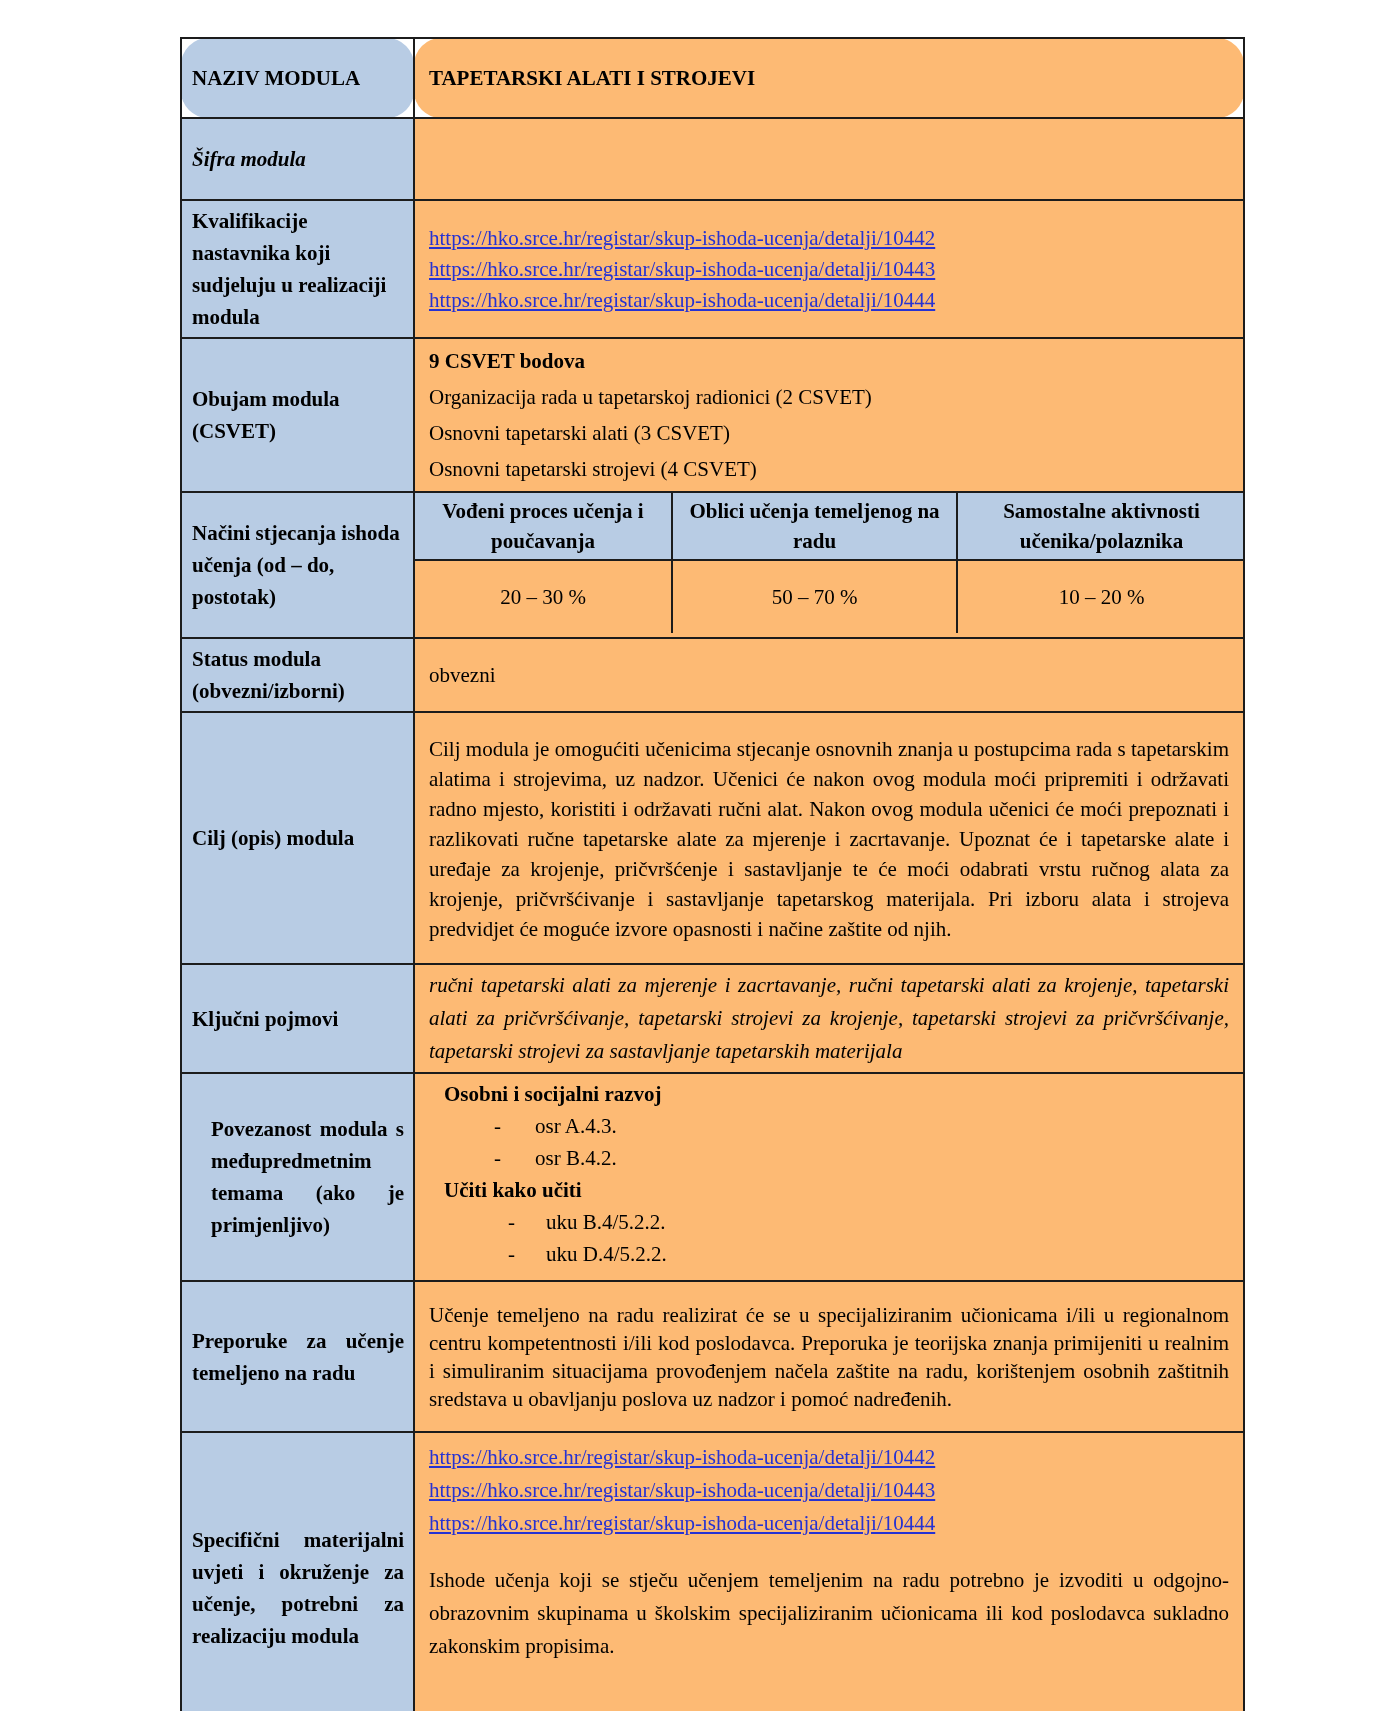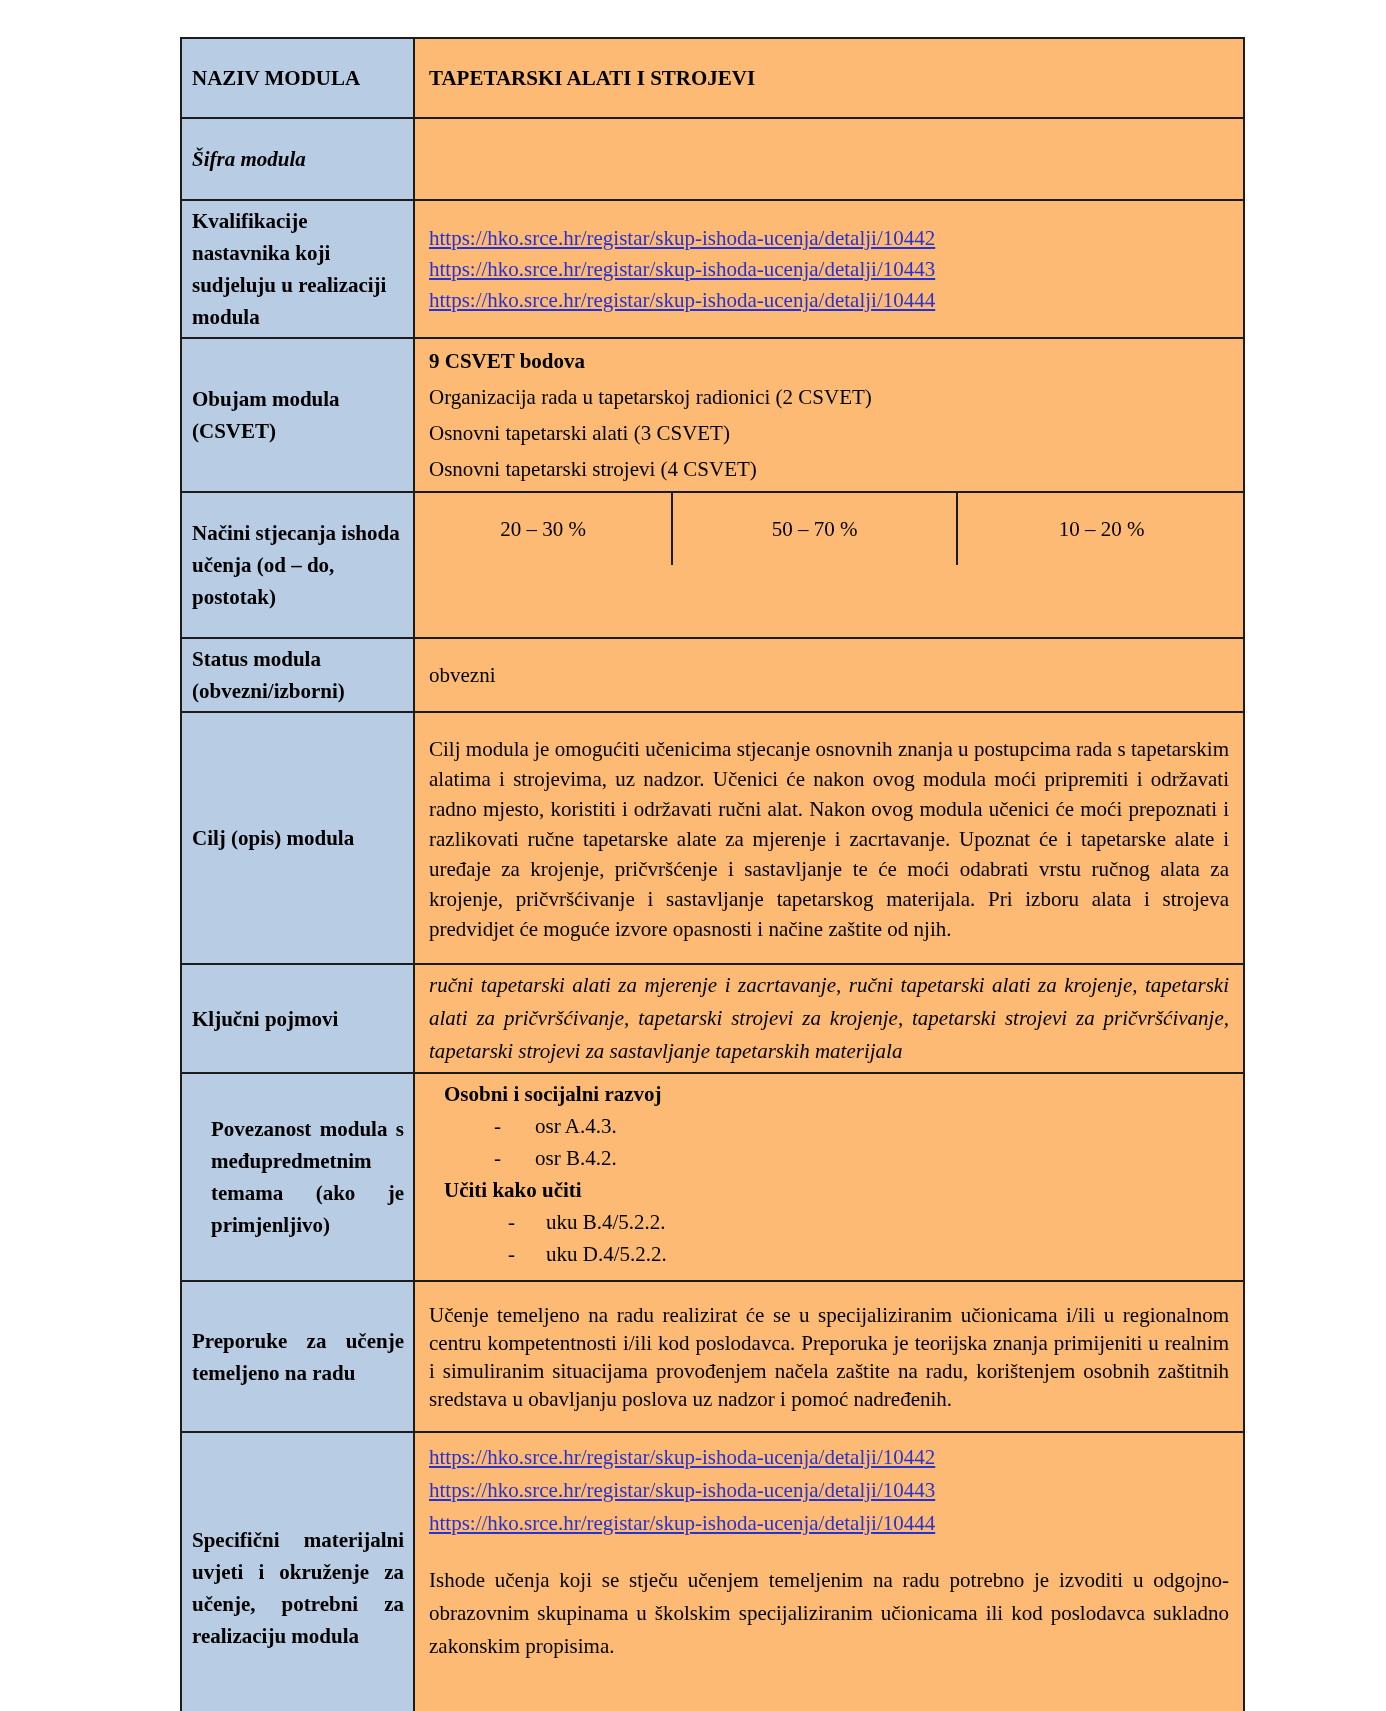--- a/index.html
+++ b/index.html
@@ -45,21 +45,21 @@
   td.val {
     background: #fdba74;
     vertical-align: middle;
     padding: 4px 14px;
     line-height: 30px;
   }
   td.val.top { vertical-align: top; }
   .bold  { font-weight: bold; }
 
   
-  tr.r-naziv  td { height: 70px; }
+  tr.r-naziv  td { height: 70px; border-radius: 27px; }
   tr.r-sifra  td { height: 72px; font-style: italic; }
   tr.r-kval   td { height: 121px; }
   tr.r-obujam td { height: 139px; }
   tr.r-nacini td { height: 136px; }
   tr.r-status td { height: 63px; }
   tr.r-cilj   td { height: 242px; }
   tr.r-klj    td { height: 93px; }
   tr.r-povez  td { height: 198px; padding-left: 29px; }
   tr.r-prep   td { height: 141px; }
   tr.r-spec   td { height: 301px; }
@@ -170,20 +170,25 @@
         <td class="lbl">Načini stjecanja ishoda učenja (od – do, postotak)</td>
         <td class="val p0">
           <table class="inner">
             <colgroup>
                 <col class="ic1">
                 <col class="ic2">
                 <col class="ic3">
               </colgroup>
             <tbody>
               <tr>
+                <td class="hd">Vođeni proces učenja i poučavanja</td>
+                <td class="hd">Oblici učenja temeljenog na radu</td>
+                <td class="hd">Samostalne aktivnosti učenika/polaznika</td>
+              </tr>
+              <tr>
                 <td class="pct">20 – 30 %</td>
                 <td class="pct">50 – 70 %</td>
                 <td class="pct">10 – 20 %</td>
               </tr>
             </tbody>
           </table>
         </td>
       </tr>
 
       <tr class="r-status">

